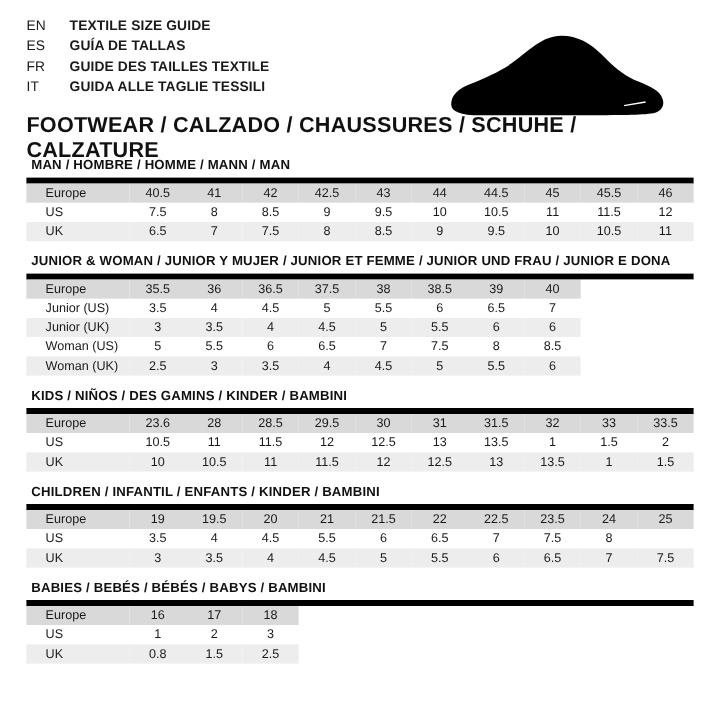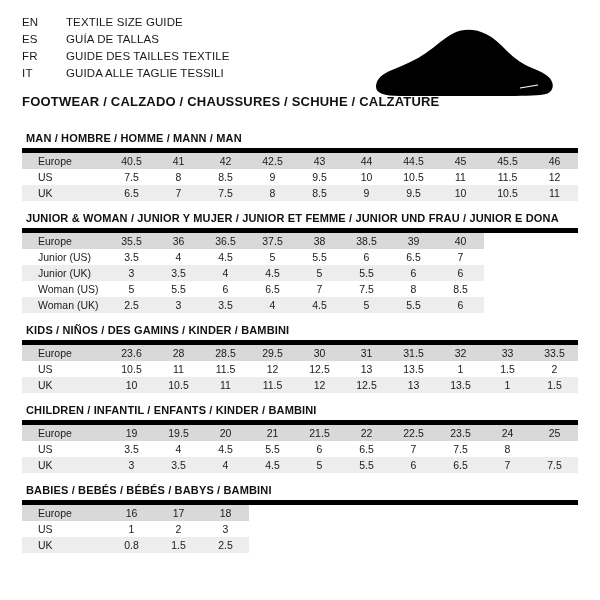--- a/index.html
+++ b/index.html
@@ -28,48 +28,47 @@
     height: 92px;
   }
   .lang-rows {
     display: block;
   }
   .lang-row {
     display: flex;
     align-items: flex-end;
     height: 17px;
     line-height: 17px;
-    gap: 8px;
   }
   .lang-code {
     width: 36px;
     font-size: 11.5px;
     letter-spacing: 0.2px;
     color: #1a1a1a;
   }
   .lang-title {
     font-size: 11.5px;
-    font-weight: normal;
+    font-weight: bold;
     letter-spacing: 0.1px;
     color: #1a1a1a;
     white-space: nowrap;
   }
 
   .shoe-wrap {
     position: absolute;
     right: 18px;
     top: 10px;
     width: 190px;
     height: 78px;
   }
   .shoe-wrap svg { display: block; }
 
   .footwear-line {
     margin-top: 12px;
-    font-size: 13px;
+    font-size: 18px;
     font-weight: bold;
     letter-spacing: 0.2px;
     color: #111;
   }
 
   
   .sections {
     margin-top: 26px;
   }
   .section {

